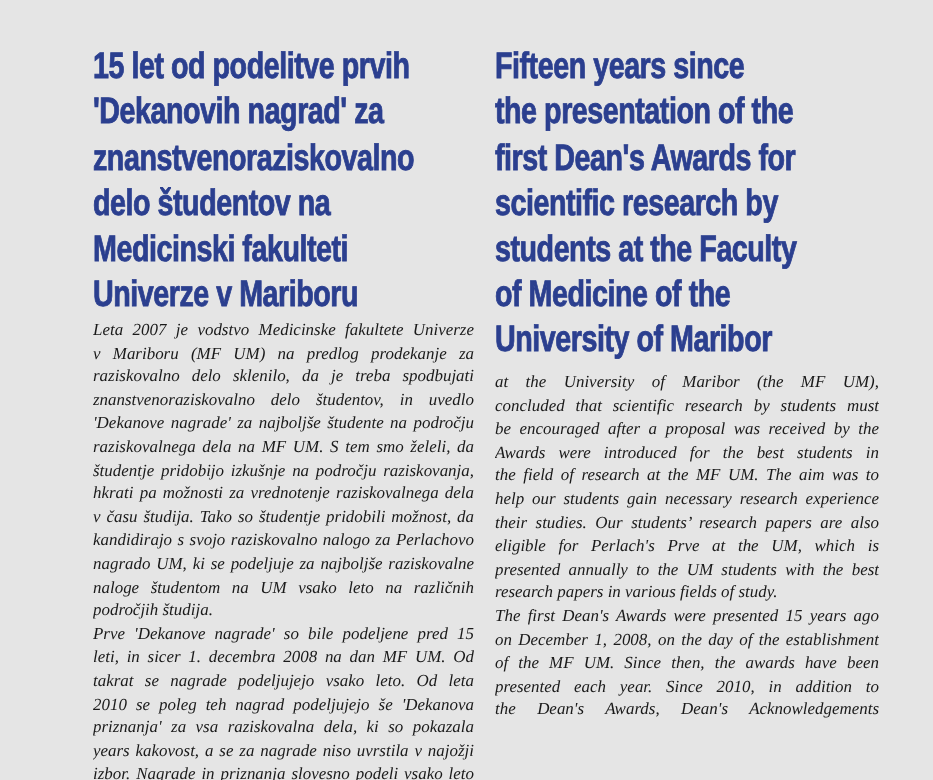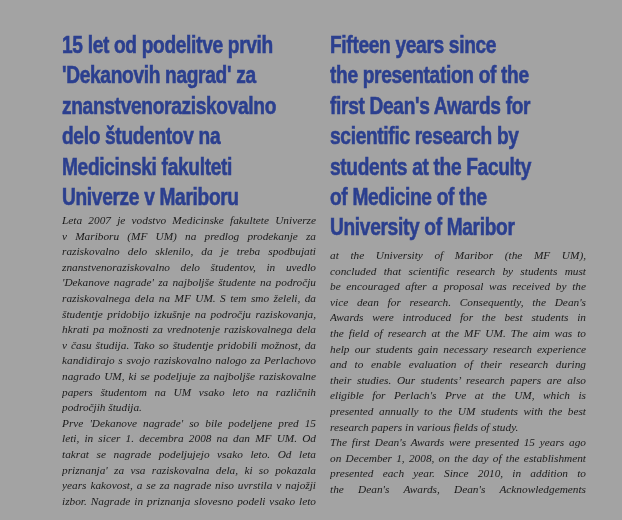--- a/index.html
+++ b/index.html
@@ -11,21 +11,21 @@
       width: 622px;
       height: 520px;
       overflow: hidden;
       position: relative;
     }
     .page {
       position: absolute;
       left: 0; top: 0;
       width: 622px;
       height: 520px;
-      background: #a3a3a3;
+      background: #e5e5e5;
       overflow: hidden;
     }
     .column {
       position: absolute;
       top: 30px;
     }
     .col-left {
       left: 62px;
       width: 254px;
     }
@@ -106,27 +106,28 @@
         <span class="ln">v Mariboru (MF UM) na predlog prodekanje za</span>
         <span class="ln">raziskovalno delo sklenilo, da je treba spodbujati</span>
         <span class="ln">znanstvenoraziskovalno delo študentov, in uvedlo</span>
         <span class="ln">'Dekanove nagrade' za najboljše študente na področju</span>
         <span class="ln">raziskovalnega dela na MF UM. S tem smo želeli, da</span>
         <span class="ln">študentje pridobijo izkušnje na področju raziskovanja,</span>
         <span class="ln">hkrati pa možnosti za vrednotenje raziskovalnega dela</span>
         <span class="ln">v času študija. Tako so študentje pridobili možnost, da</span>
         <span class="ln">kandidirajo s svojo raziskovalno nalogo za Perlachovo</span>
         <span class="ln">nagrado UM, ki se podeljuje za najboljše raziskovalne</span>
-        <span class="ln">papers študentom na UM vsako leto na različnih</span>
+        <span class="ln">naloge študentom na UM vsako leto na različnih</span>
         <span class="ln last">področjih študija.</span>
       </p>
       <p class="body-text para">
         <span class="ln">Prve 'Dekanove nagrade' so bile podeljene pred 15</span>
         <span class="ln">leti, in sicer 1. decembra 2008 na dan MF UM. Od</span>
         <span class="ln">takrat se nagrade podeljujejo vsako leto. Od leta</span>
+        <span class="ln">2010 se poleg teh nagrad podeljujejo še 'Dekanova</span>
         <span class="ln">priznanja' za vsa raziskovalna dela, ki so pokazala</span>
         <span class="ln">years kakovost, a se za nagrade niso uvrstila v najožji</span>
         <span class="ln">izbor. Nagrade in priznanja slovesno podeli vsako leto</span>
 
       </p>
     </div>
   </section>
 
   <section class="column col-right">
     <h1 class="heading">
@@ -137,33 +138,32 @@
       <span class="hl">students at the Faculty</span>
       <span class="hl">of Medicine of the</span>
       <span class="hl">University of Maribor</span>
     </h1>
 
     <div class="body-text-wrap">
       <p class="body-text para">
         <span class="ln">at the University of Maribor (the MF UM),</span>
         <span class="ln">concluded that scientific research by students must</span>
         <span class="ln">be encouraged after a proposal was received by the</span>
-        <span class="ln">vice dean for research. Consequently, the Dean's</span>
         <span class="ln">Awards were introduced for the best students in</span>
         <span class="ln">the field of research at the MF UM. The aim was to</span>
         <span class="ln">help our students gain necessary research experience</span>
-        <span class="ln">and to enable evaluation of their research during</span>
         <span class="ln">their studies. Our students’ research papers are also</span>
         <span class="ln">eligible for Perlach's Prve at the UM, which is</span>
         <span class="ln">presented annually to the UM students with the best</span>
         <span class="ln last">research papers in various fields of study.</span>
       </p>
       <p class="body-text para">
         <span class="ln">The first Dean's Awards were presented 15 years ago</span>
         <span class="ln">on December 1, 2008, on the day of the establishment</span>
+        <span class="ln">of the MF UM. Since then, the awards have been</span>
         <span class="ln">presented each year. Since 2010, in addition to</span>
         <span class="ln">the Dean's Awards, Dean's Acknowledgements</span>
 
       </p>
     </div>
   </section>
 
 </div>
 
 </body></html>

